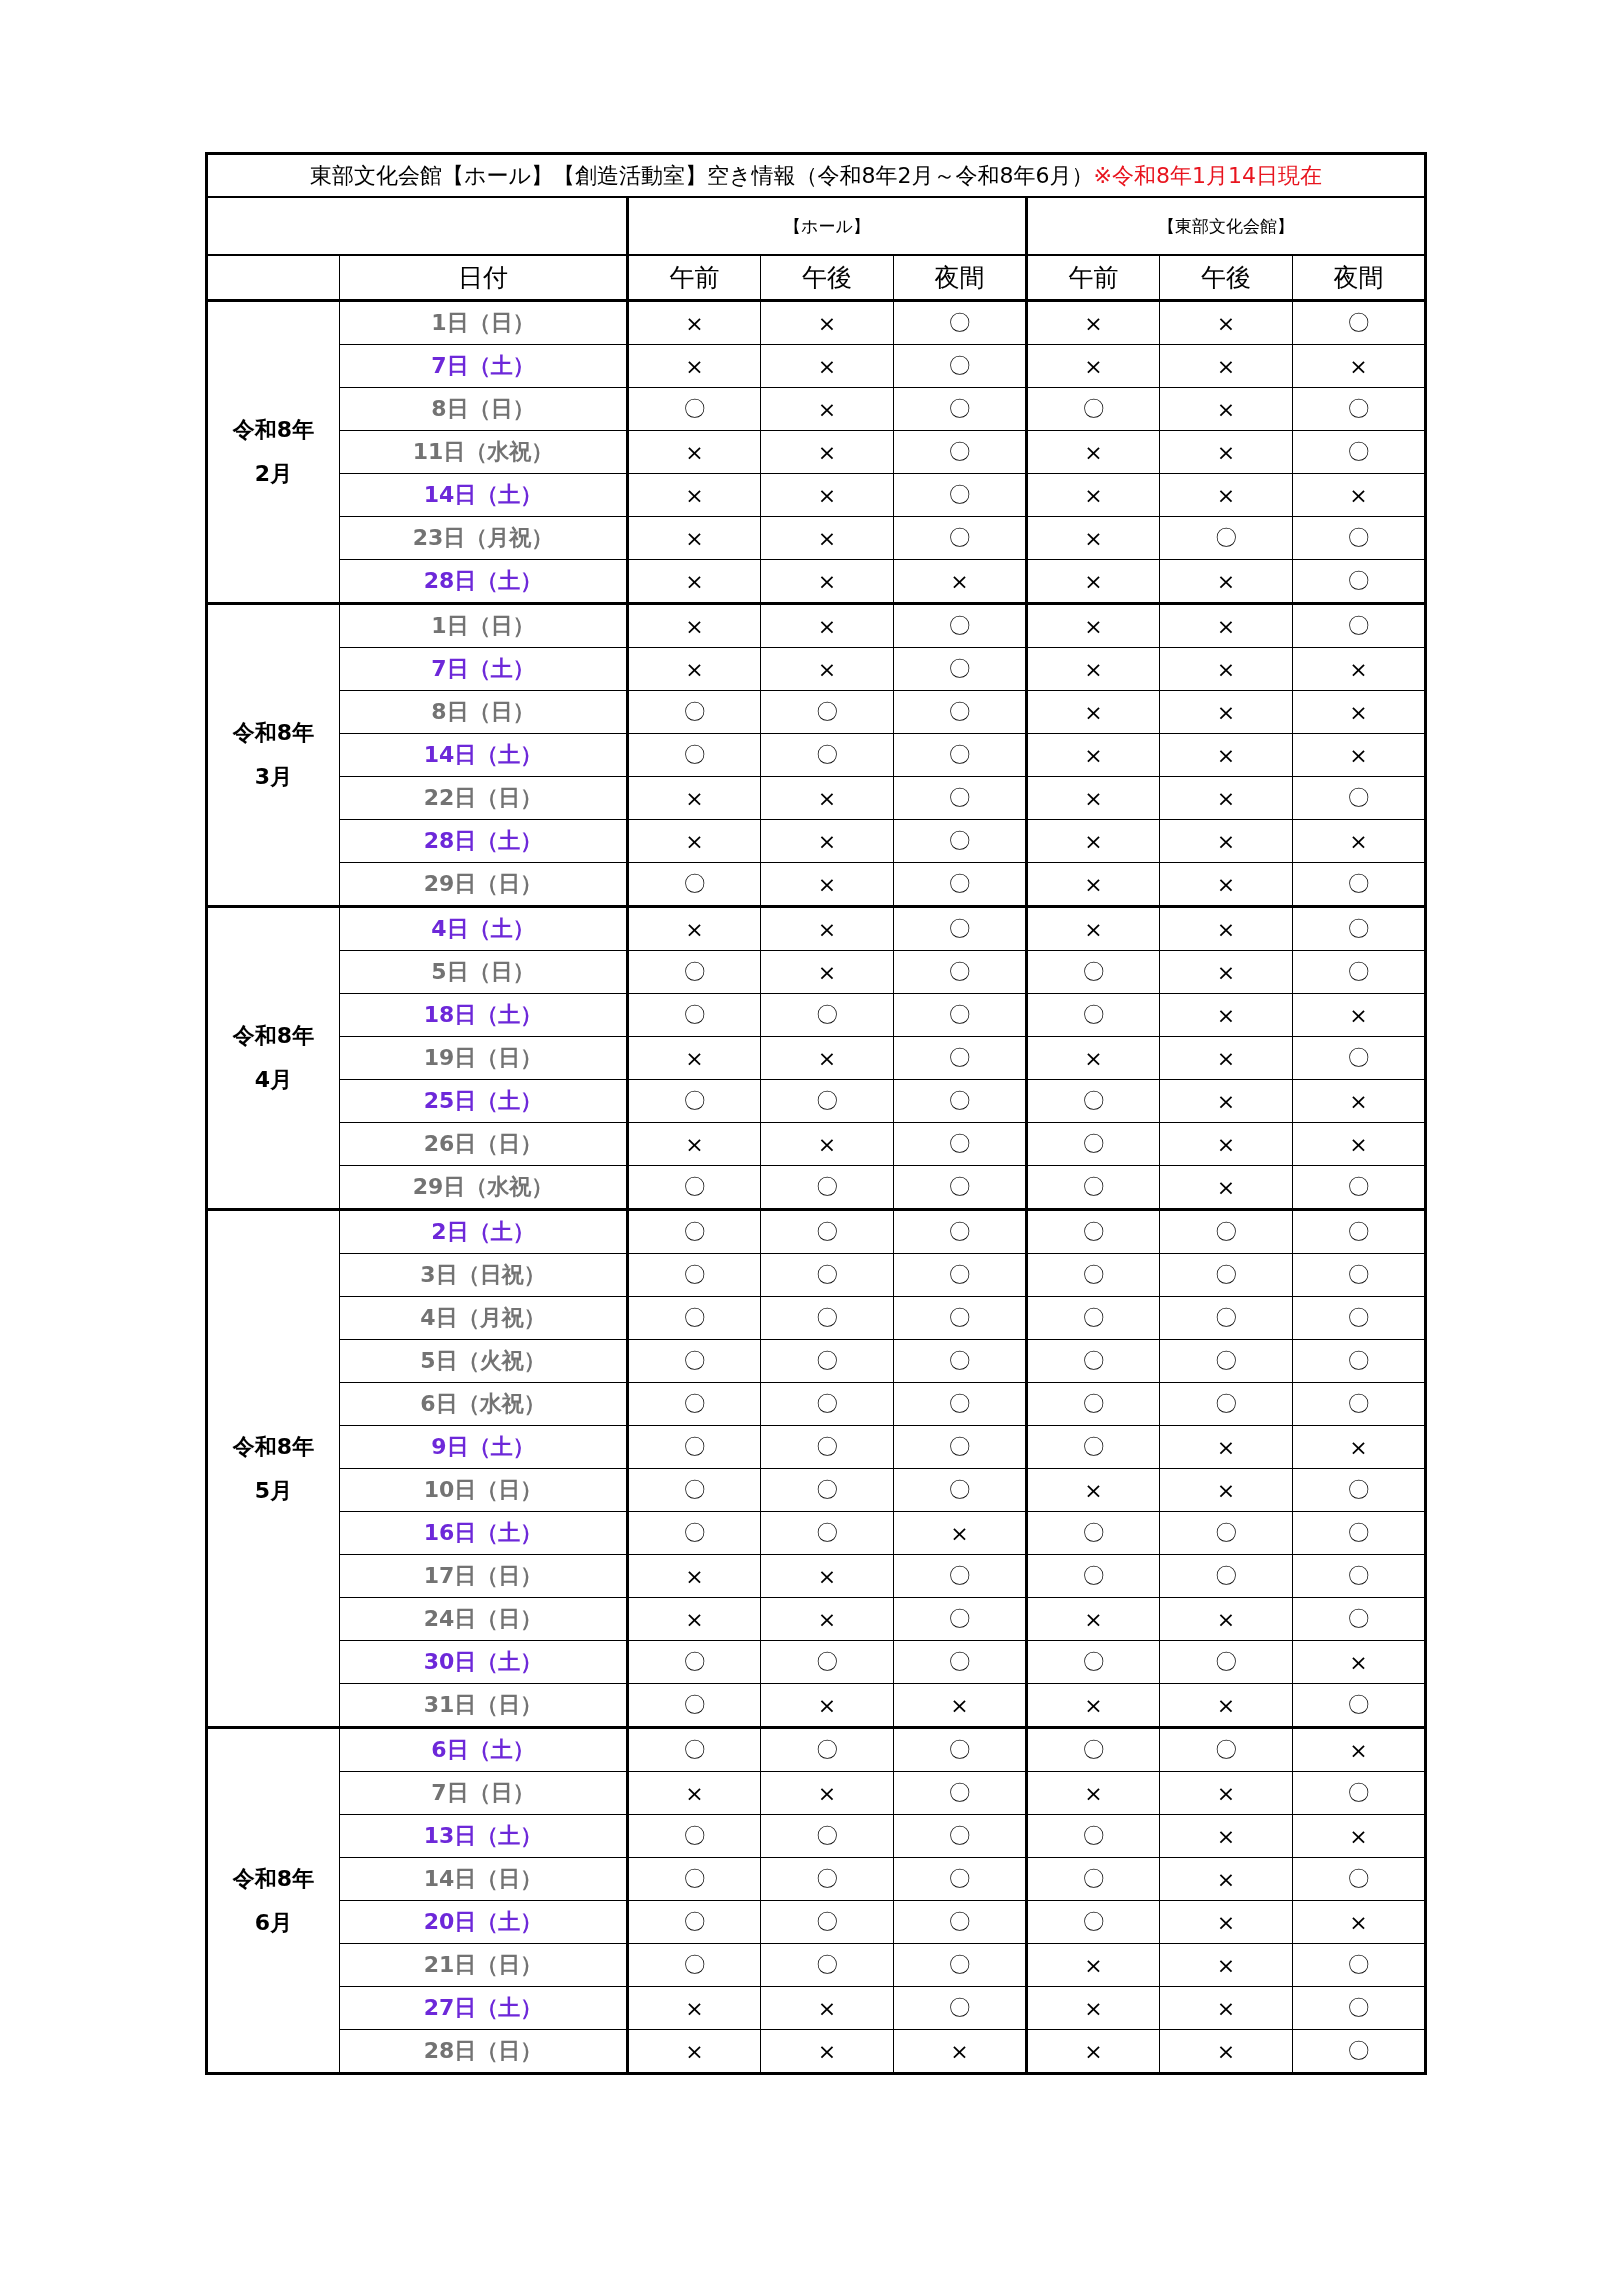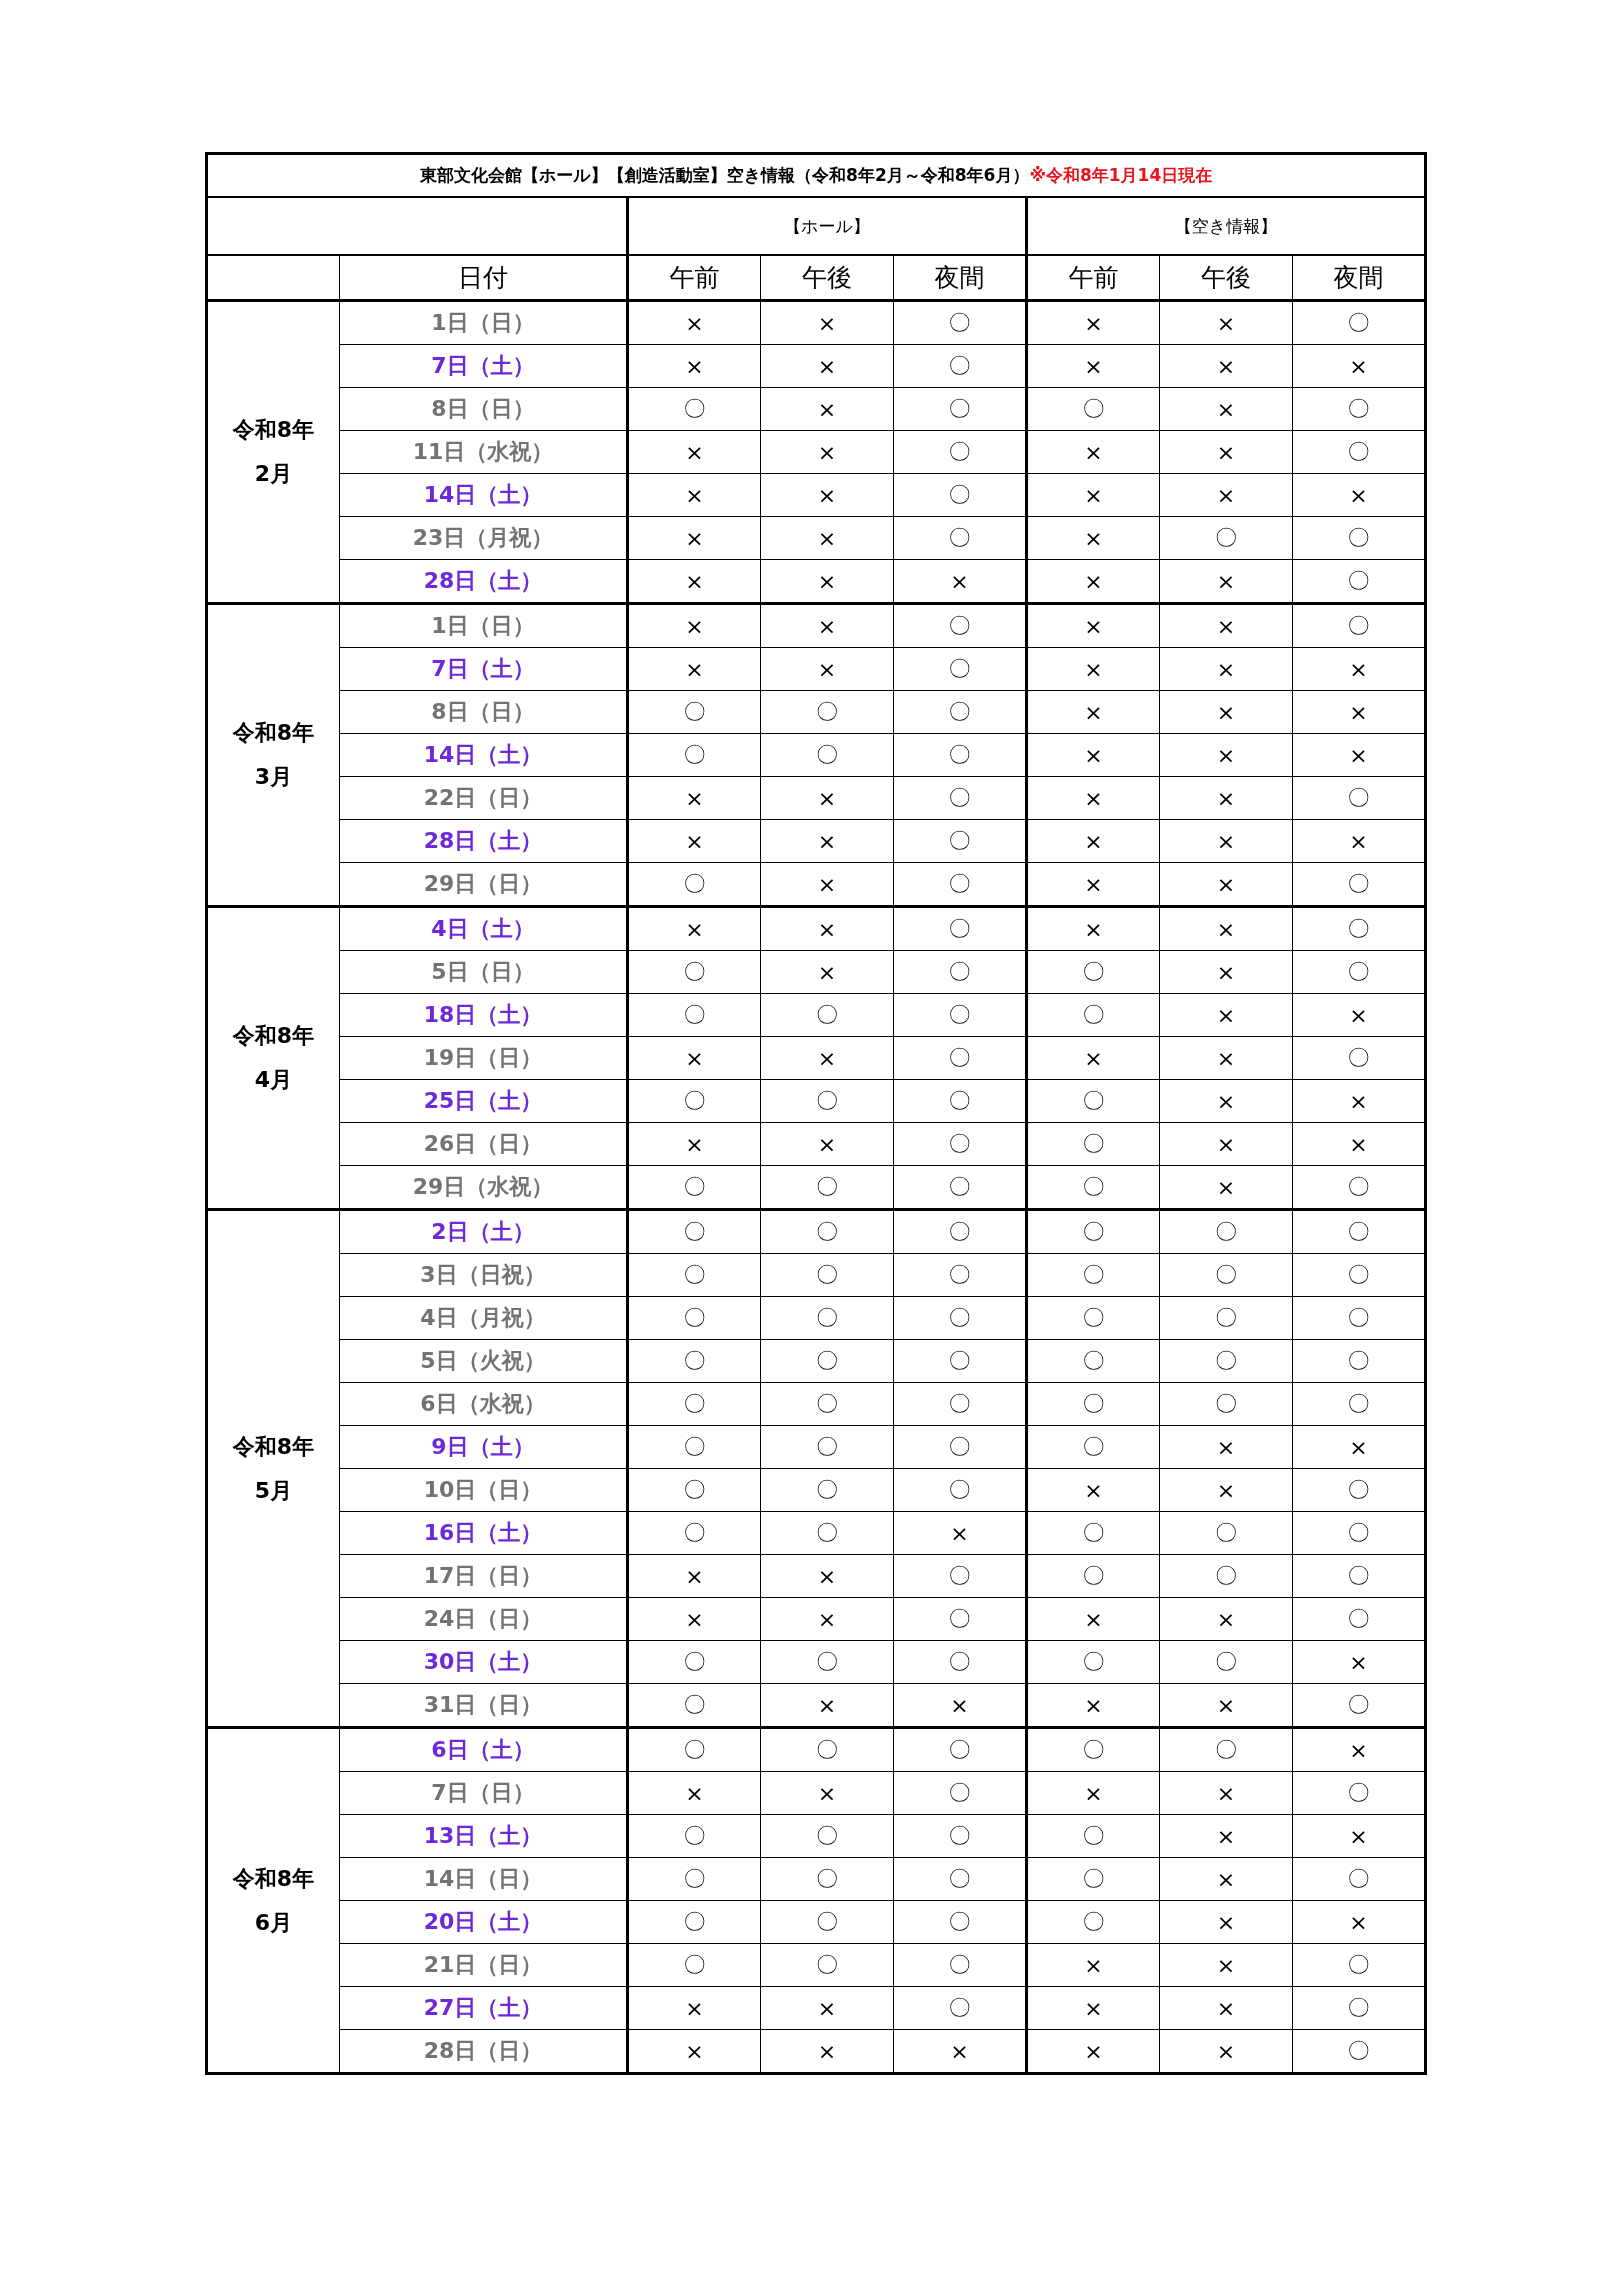--- a/index.html
+++ b/index.html
@@ -3,21 +3,21 @@
 <meta charset="utf-8">
 <style>
   html, body { margin:0; padding:0; background:#ffffff; }
   body { width:1622px; height:2295px; position:relative; font-family:"DejaVu Sans", sans-serif; }
   #sheet { position:absolute; left:205px; top:152px; width:1221px; }
   table { border-collapse:collapse; width:1221px; table-layout:fixed; border:3.9px solid #000; }
   td { border:1.3px solid #000; text-align:center; vertical-align:middle; padding:0; color:#000; }
   col.c-month { width:133px; }
   col.c-date { width:288px; }
   col.c-slot { width:133px; }
-  tr.title-row td { height:41px; font-size:17px; font-weight:bold; border-bottom:2.6px solid #000;text-align:center; }
+  tr.title-row td { height:41px; font-size:22px; font-weight:normal; border-bottom:2.6px solid #000;text-align:center; }
   .title-red { color:#E8141E; }
   tr.h1 td { height:56px; font-size:17px; border-bottom:2.6px solid #000; }
   tr.h2 td { height:43px; font-size:25px;text-align:center; }
   tr.h2 { border-bottom:3.9px solid #000; }
   tr.data td { height:42px; font-size:22px; }
   td.date { font-weight:bold; font-size:25px; }
   td.month { font-weight:bold; font-size:25px; line-height:44px;border-radius:23px; }
   tr.month-start td { border-top:3.9px solid #000; }
   td.sep-left { border-left:3.3px solid #000; }
   .red { color:#737373; }
@@ -42,21 +42,21 @@
     </colgroup>
     <tbody id="tbody">
       <tr class="title-row">
         <td colspan="8">
           <span>東部文化会館【ホール】【創造活動室】空き情報（令和8年2月～令和8年6月）</span><span class="title-red">※令和8年1月14日現在</span>
         </td>
       </tr>
       <tr class="h1">
         <td colspan="2"></td>
         <td colspan="3" class="sep-left">【ホール】</td>
-        <td colspan="3" class="sep-left">【空き情報】</td>
+        <td colspan="3" class="sep-left">【東部文化会館】</td>
       </tr>
       <tr class="h2">
         <td></td>
         <td>日付</td>
         <td class="sep-left">午前</td>
         <td>午後</td>
         <td>夜間</td>
         <td class="sep-left">午前</td>
         <td>午後</td>
         <td>夜間</td>

